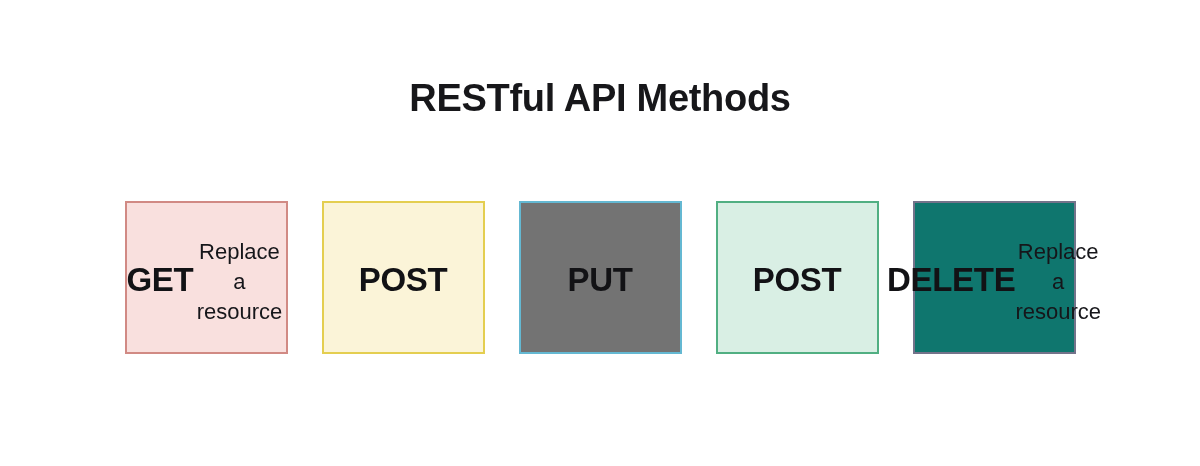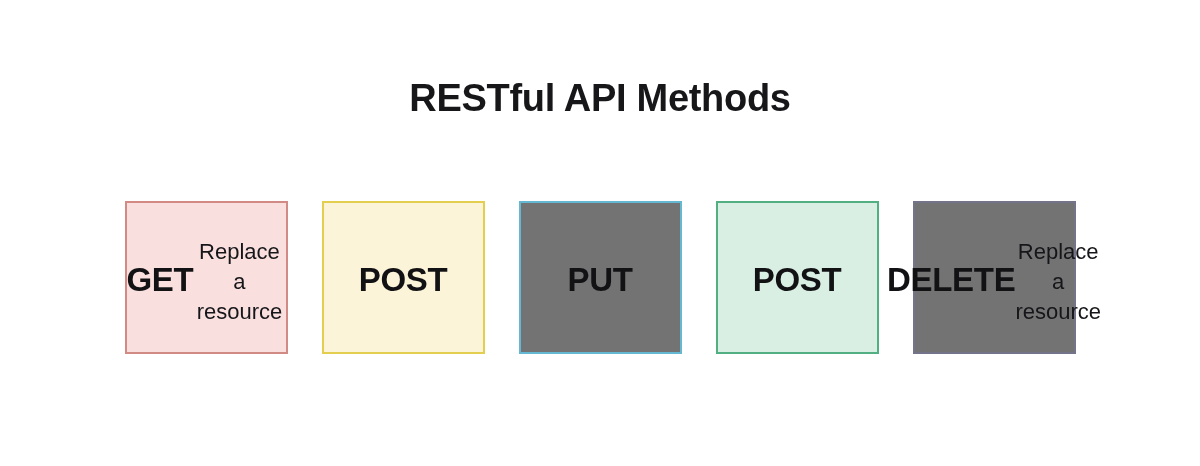--- a/index.html
+++ b/index.html
@@ -77,19 +77,19 @@
     </div>
 
     <div class="card" style="background-color: #737373; border-color: rgb(100, 184, 210);">
       <div class="method">PUT</div>
     </div>
 
     <div class="card" style="background-color: rgb(217, 239, 228); border-color: rgb(81, 175, 130);">
       <div class="method">POST</div>
     </div>
 
-    <div class="card" style="background-color: #737373; border-color: rgb(115, 115, 138);">
+    <div class="card" style="background-color: #0f766e; border-color: rgb(115, 115, 138);">
       <div class="method">DELETE</div>
       <div class="desc">Replace a resource</div>
     </div>
 
   </div>
 </div>
 
 </body></html>

